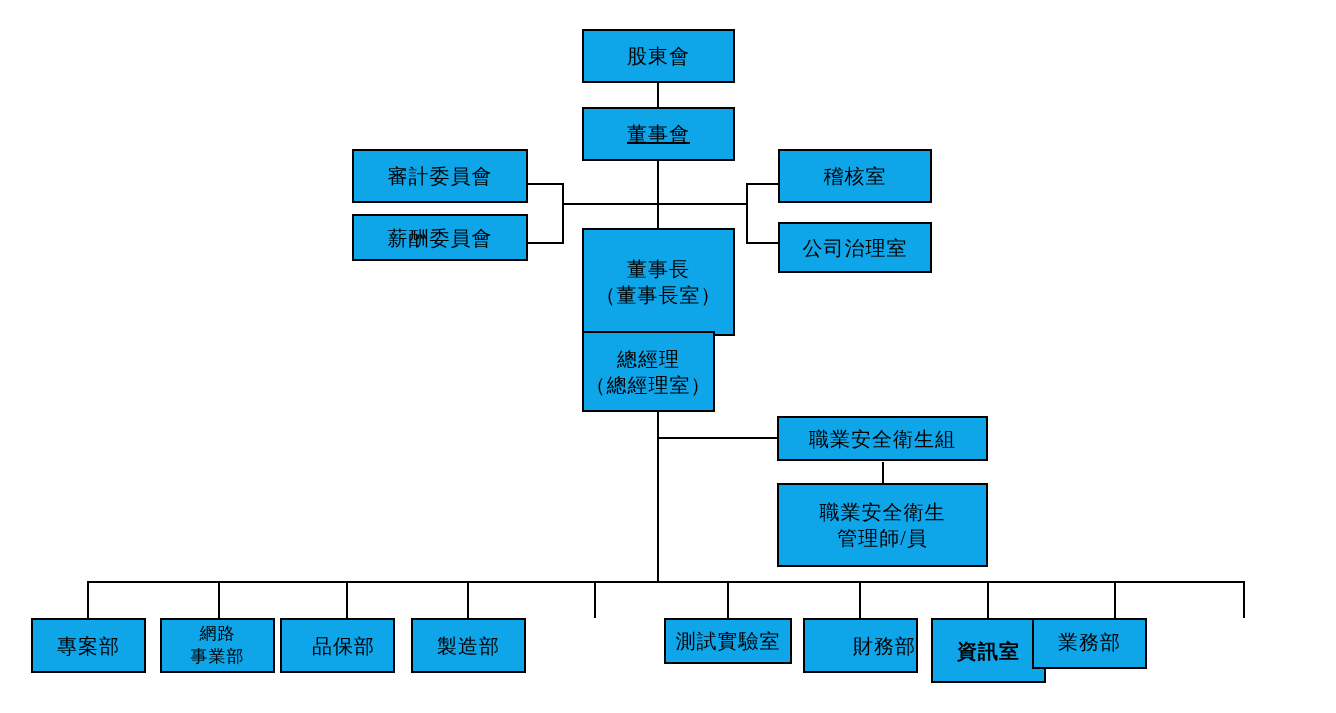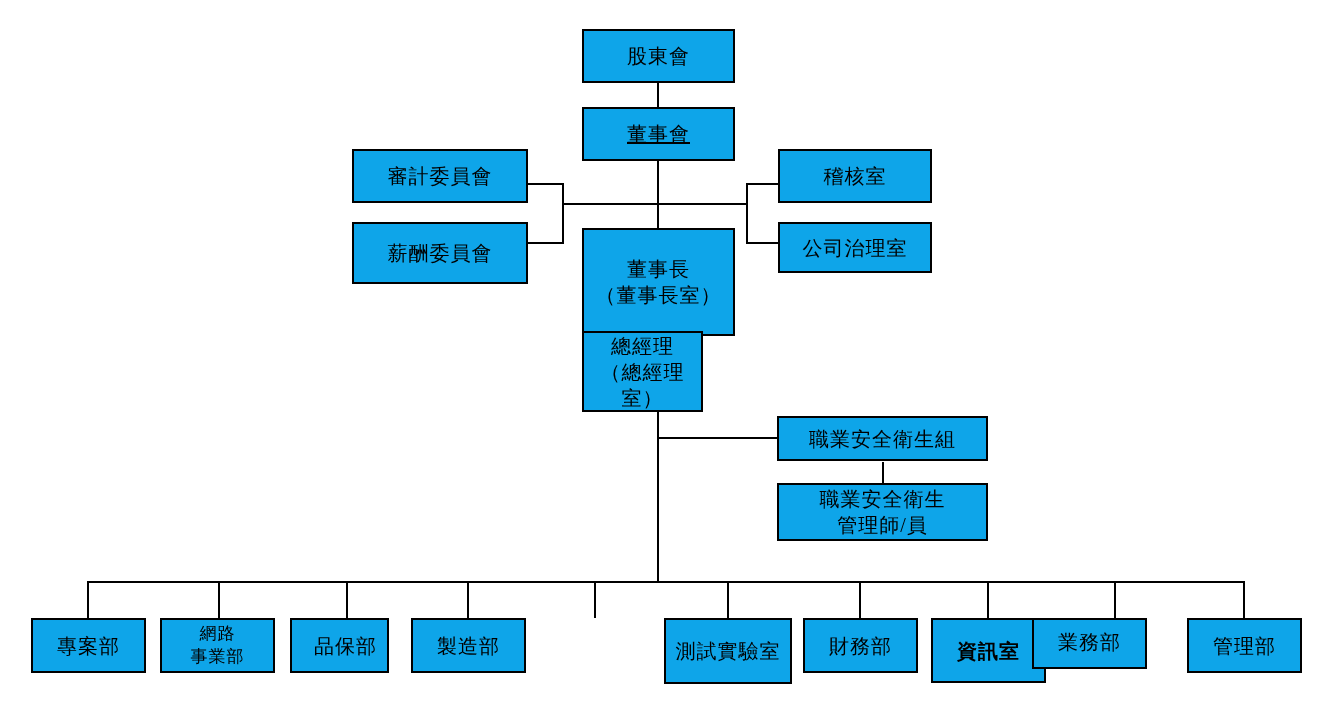--- a/index.html
+++ b/index.html
@@ -67,70 +67,67 @@
   <div class="node" style="left:582px; top:29px;  width:153px; height:54px;">
     <span>股東會</span>
   </div>
   <div class="node" style="left:582px; top:107px; width:153px; height:54px;text-decoration:underline;">
     <span>董事會</span>
   </div>
 
   <div class="node" style="left:352px; top:149px; width:176px; height:54px;">
     <span>審計委員會</span>
   </div>
-  <div class="node" style="left:352px; top:222px; width:176px; height:62px;">
+  <div class="node" style="left:352px; top:214px; width:176px; height:47px;">
     <span>薪酬委員會</span>
   </div>
 
   <div class="node" style="left:778px; top:149px; width:154px; height:54px;">
     <span>稽核室</span>
   </div>
   <div class="node" style="left:778px; top:222px; width:154px; height:51px;">
     <span>公司治理室</span>
   </div>
 
   <div class="node" style="left:582px; top:228px; width:153px; height:108px;">
     <span>董事長</span>
     <span>（董事長室）</span>
   </div>
-  <div class="node" style="left:582px; top:331px; width:121px; height:81px;">
+  <div class="node" style="left:582px; top:331px; width:133px; height:81px;">
     <span>總經理</span>
     <span>（總經理室）</span>
   </div>
 
   <div class="node" style="left:777px; top:416px; width:211px; height:45px;">
     <span>職業安全衛生組</span>
   </div>
-  <div class="node" style="left:777px; top:483px; width:211px; height:58px;">
+  <div class="node" style="left:777px; top:483px; width:211px; height:84px;">
     <span>職業安全衛生</span>
     <span>管理師/員</span>
   </div>
 
   <div class="node" style="left:31px;   top:618px; width:115px; height:55px;">
     <span>專案部</span>
   </div>
   <div class="node small" style="left:160px; top:618px; width:115px; height:55px;">
     <span>網路</span>
     <span>事業部</span>
   </div>
-  <div class="node" style="left:290px;  top:618px; width:99px; height:55px;padding-left:12px;">
+  <div class="node" style="left:280px;  top:618px; width:115px; height:55px;padding-left:12px;">
     <span>品保部</span>
   </div>
   <div class="node" style="left:411px;  top:618px; width:115px; height:55px;">
     <span>製造部</span>
   </div>
-  <div class="node" style="left:664px;  top:618px; width:128px; height:66px;">
+  <div class="node" style="left:664px;  top:618px; width:128px; height:46px;">
     <span>測試實驗室</span>
   </div>
-  <div class="node" style="left:803px;  top:618px; width:115px; height:55px;">
+  <div class="node" style="left:803px;  top:618px; width:115px; height:55px;align-items:flex-end;">
     <span>財務部</span>
   </div>
   <div class="node" style="left:931px;  top:618px; width:115px; height:65px;font-weight:bold;">
     <span>資訊室</span>
   </div>
   <div class="node" style="left:1032px; top:618px; width:115px; height:51px;font-family:Liberation Mono, monospace;">
     <span>業務部</span>
   </div>
-  <div class="node" style="left:1187px; top:618px; width:115px; height:55px;">
-    <span>管理部</span>
-  </div>
 
 </div>
 
 </body></html>

